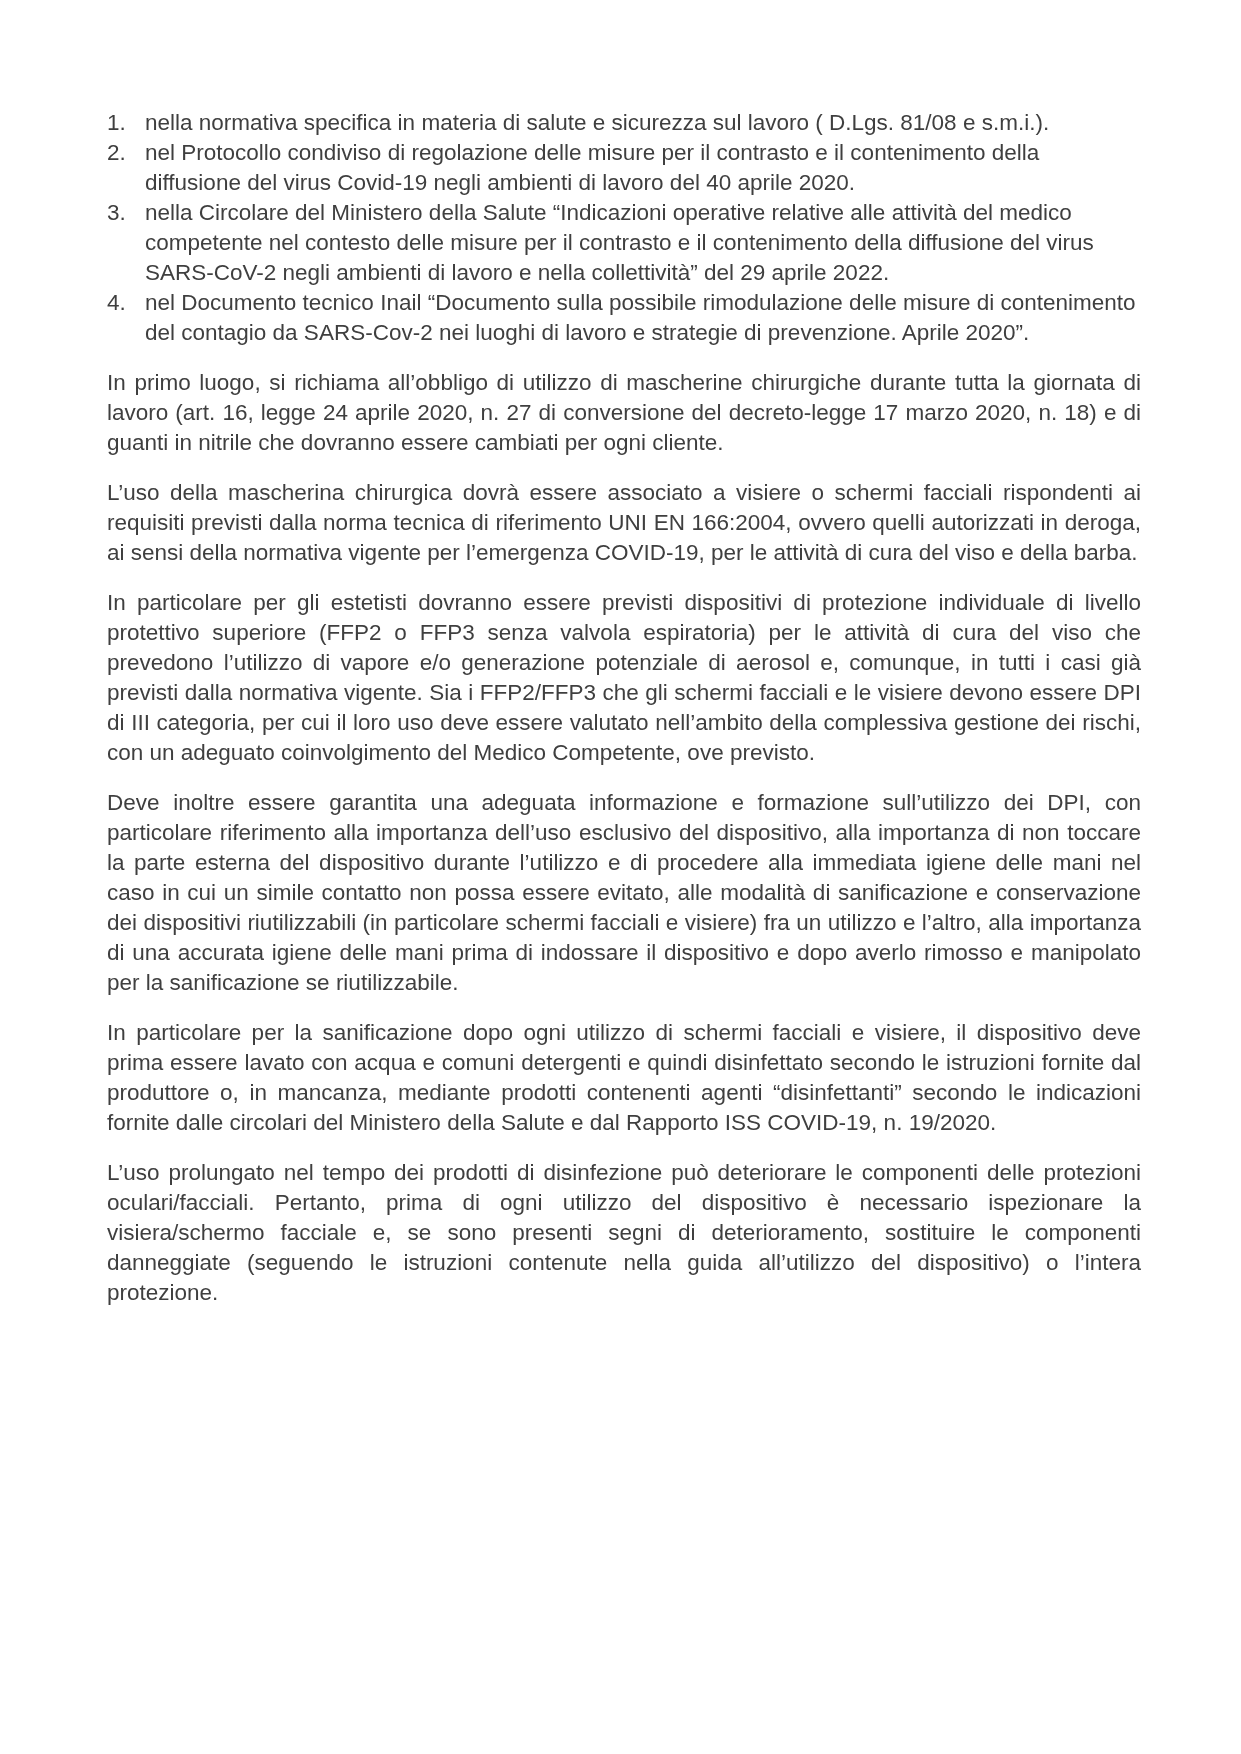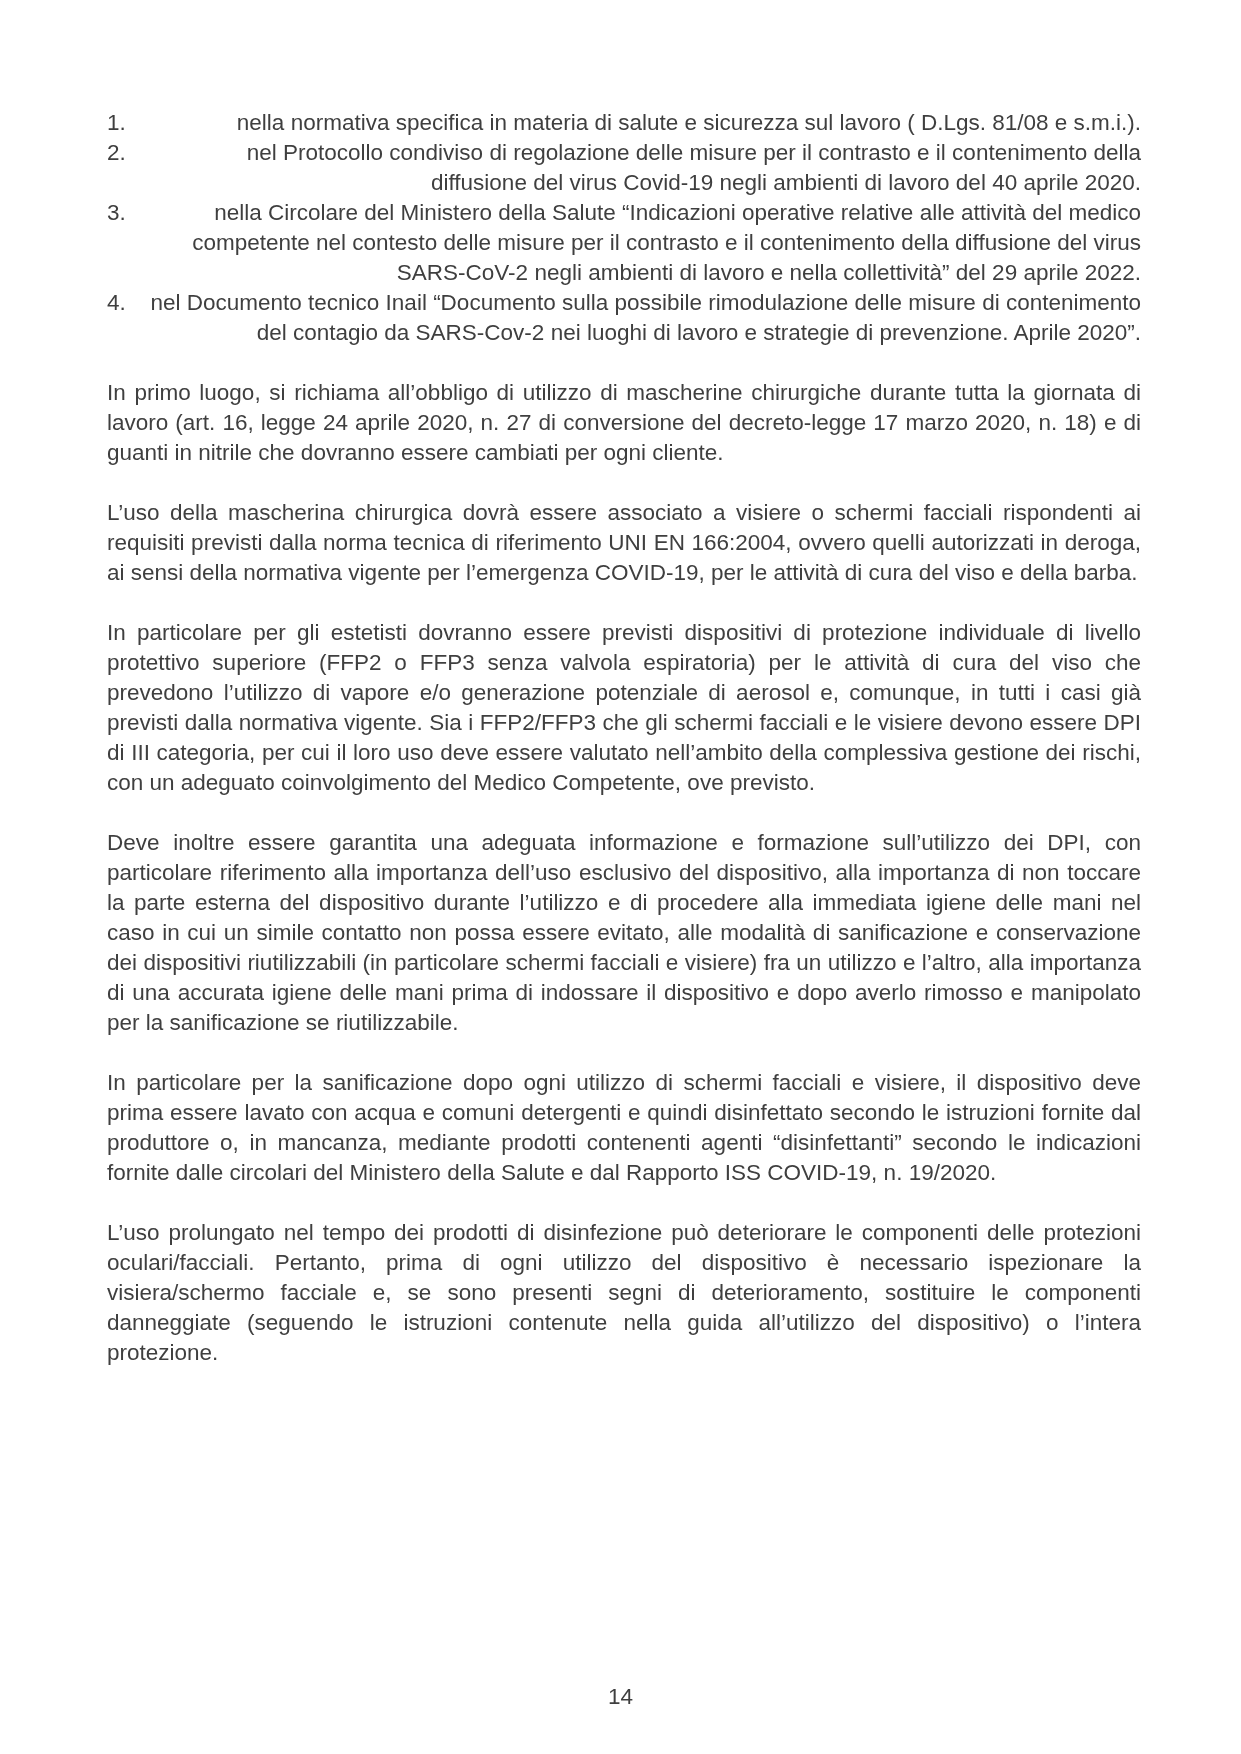--- a/index.html
+++ b/index.html
@@ -17,22 +17,22 @@
   }
   .content {
     position: absolute;
     left: 107px;
     top: 108px;
     width: 1034px;
   }
   .ref-list { list-style: none; }
   .ref-item { display: flex; align-items: flex-start; }
   .marker { flex: 0 0 38px; }
-  .ref-text { flex: 1 1 auto; text-align: right; }
-  .para { text-align: justify; margin-top: 30px; }
+  .ref-text { flex: 1 1 auto; text-align: left; }
+  .para { text-align: justify; margin-top: 20px; }
   .page-number {
     position: absolute;
     left: 0;
     right: 0;
     bottom: 42px;
     text-align: center;
   }
 </style>
 </head>
 <body>
@@ -61,14 +61,13 @@
 
     <p class="para">In primo luogo, si richiama all’obbligo di utilizzo di mascherine chirurgiche durante tutta la giornata di lavoro (art. 16, legge 24 aprile 2020, n. 27 di conversione del decreto-legge 17 marzo 2020, n. 18) e di guanti in nitrile che dovranno essere cambiati per ogni cliente.</p>
     <p class="para">L’uso della mascherina chirurgica dovrà essere associato a visiere o schermi facciali rispondenti ai requisiti previsti dalla norma tecnica di riferimento UNI EN 166:2004, ovvero quelli autorizzati in deroga, ai sensi della normativa vigente per l’emergenza COVID-19, per le attività di cura del viso e della barba.</p>
     <p class="para">In particolare per gli estetisti dovranno essere previsti dispositivi di protezione individuale di livello protettivo superiore (FFP2 o FFP3 senza valvola espiratoria) per le attività di cura del viso che prevedono l’utilizzo di vapore e/o generazione potenziale di aerosol e, comunque, in tutti i casi già previsti dalla normativa vigente. Sia i FFP2/FFP3 che gli schermi facciali e le visiere devono essere DPI di III categoria, per cui il loro uso deve essere valutato nell’ambito della complessiva gestione dei rischi, con un adeguato coinvolgimento del Medico Competente, ove previsto.</p>
     <p class="para">Deve inoltre essere garantita una adeguata informazione e formazione sull’utilizzo dei DPI, con particolare riferimento alla importanza dell’uso esclusivo del dispositivo, alla importanza di non toccare la parte esterna del dispositivo durante l’utilizzo e di procedere alla immediata igiene delle mani nel caso in cui un simile contatto non possa essere evitato, alle modalità di sanificazione e conservazione dei dispositivi riutilizzabili (in particolare schermi facciali e visiere) fra un utilizzo e l’altro, alla importanza di una accurata igiene delle mani prima di indossare il dispositivo e dopo averlo rimosso e manipolato per la sanificazione se riutilizzabile.</p>
     <p class="para">In particolare per la sanificazione dopo ogni utilizzo di schermi facciali e visiere, il dispositivo deve prima essere lavato con acqua e comuni detergenti e quindi disinfettato secondo le istruzioni fornite dal produttore o, in mancanza, mediante prodotti contenenti agenti “disinfettanti” secondo le indicazioni fornite dalle circolari del Ministero della Salute e dal Rapporto ISS COVID-19, n. 19/2020.</p>
     <p class="para">L’uso prolungato nel tempo dei prodotti di disinfezione può deteriorare le componenti delle protezioni oculari/facciali. Pertanto, prima di ogni utilizzo del dispositivo è necessario ispezionare la visiera/schermo facciale e, se sono presenti segni di deterioramento, sostituire le componenti danneggiate (seguendo le istruzioni contenute nella guida all’utilizzo del dispositivo) o l’intera protezione.</p>
 
   </div>
 
-  <div class="page-number">14</div>
 </div>
 
 </body></html>

